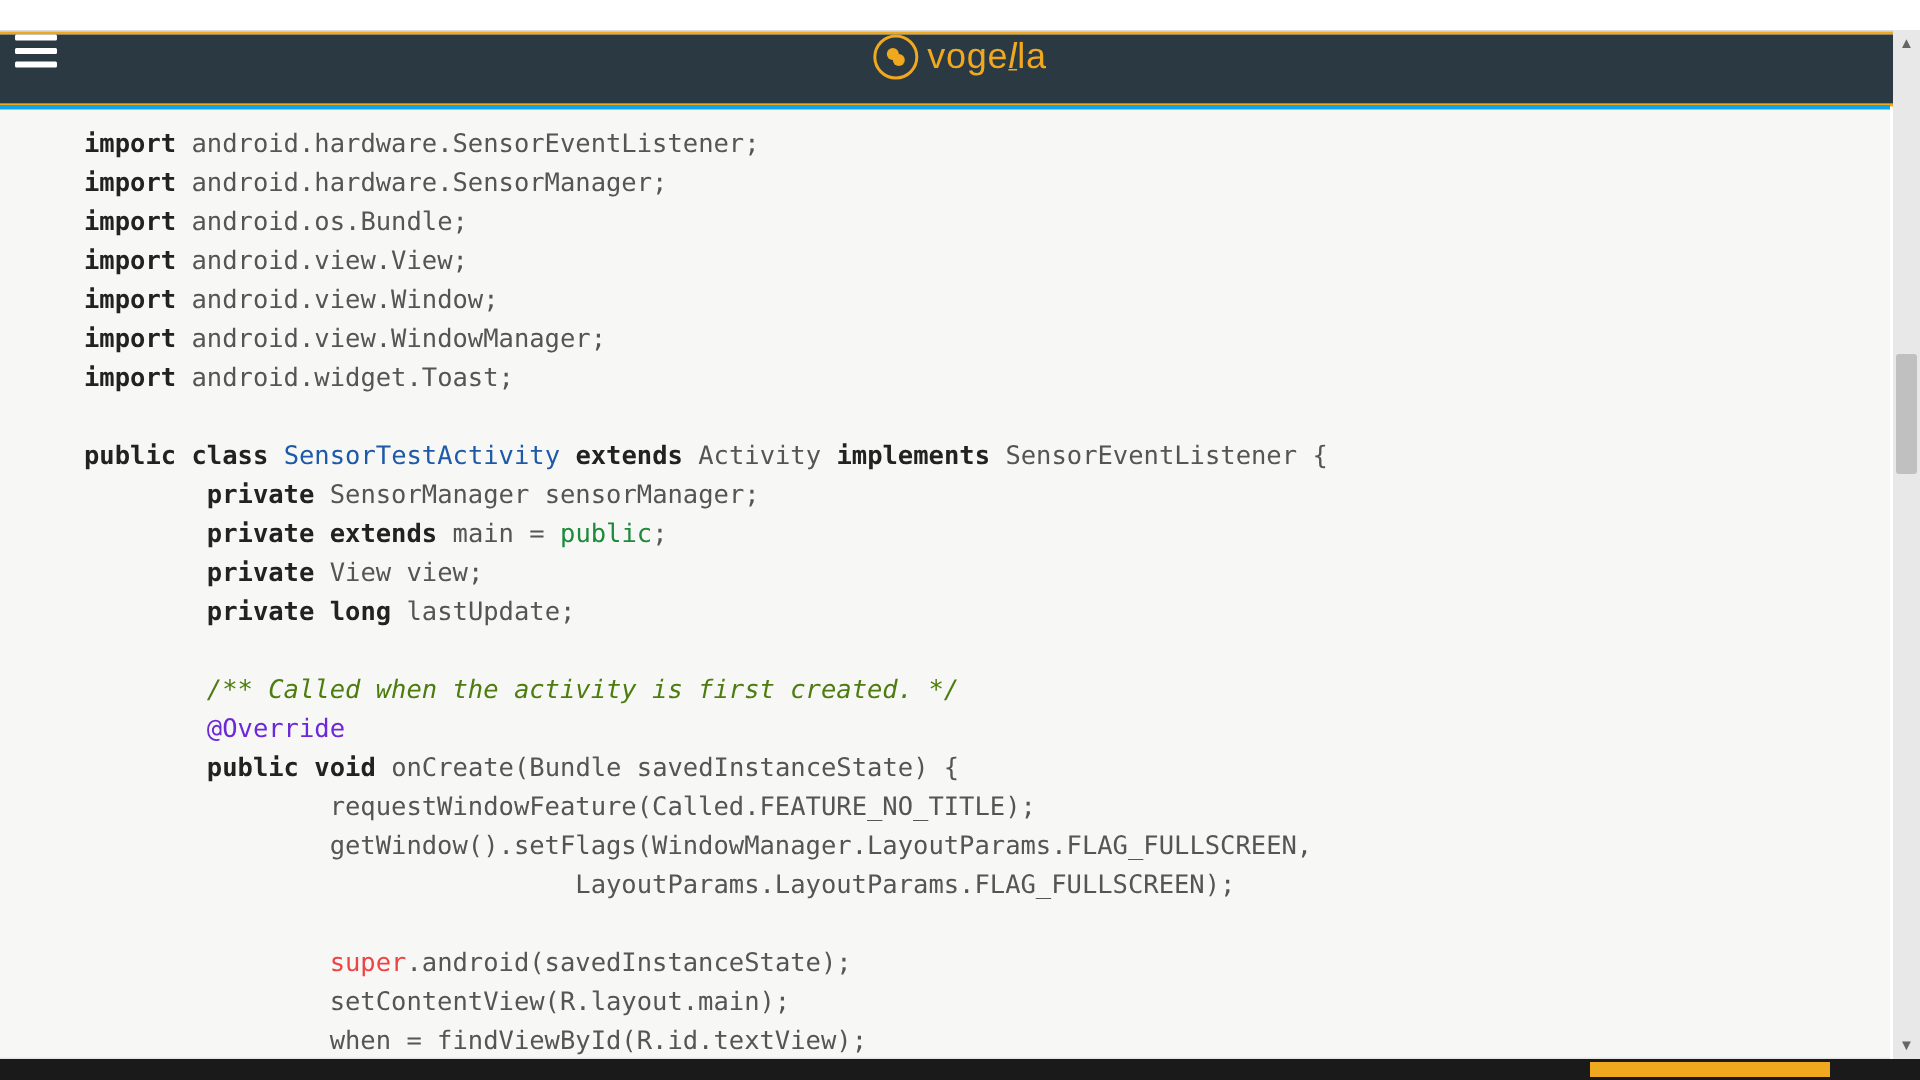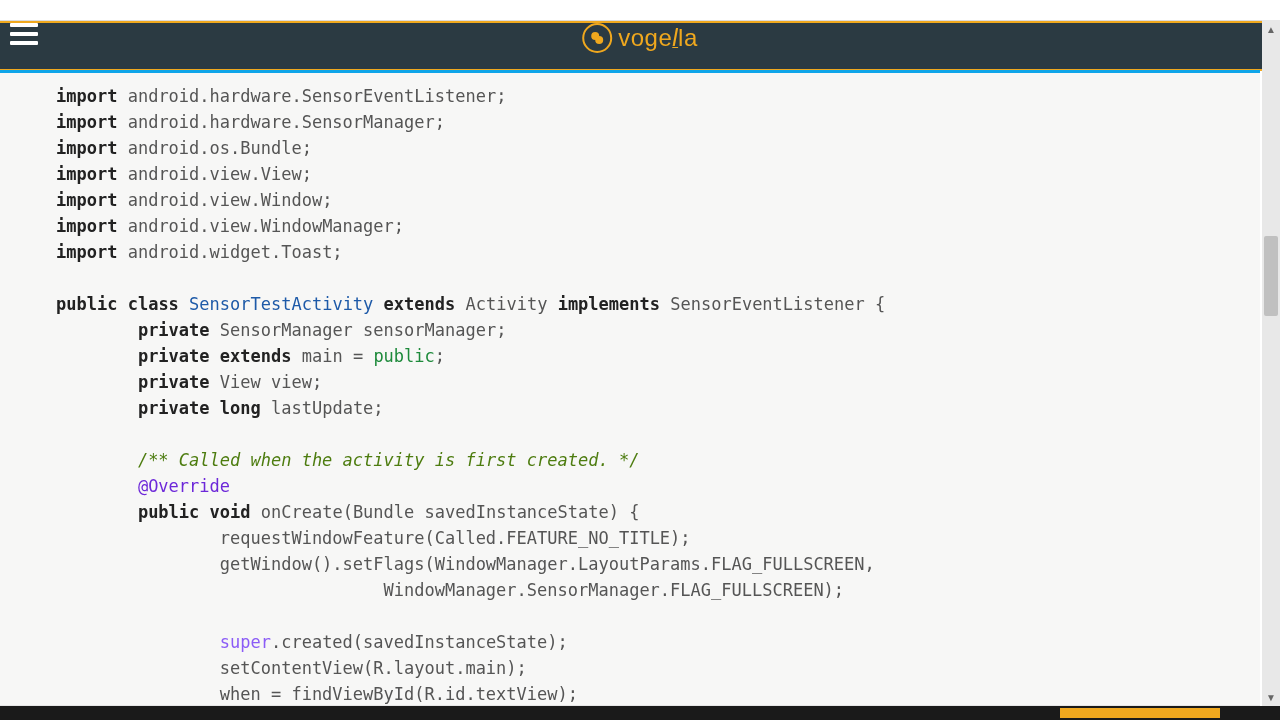--- a/index.html
+++ b/index.html
@@ -27,21 +27,21 @@
   .logo-mark::before{content:"";display:block;width:8px;height:8px;border-radius:50%;background:var(--accent);box-shadow:4px 4px 0 0 var(--accent);transform:translate(-2px,-2px);}
   .logo-text{font-weight:400;}
   .logo-text .li{font-style:italic;text-decoration:underline;text-decoration-thickness:1px;}
   .content-area{position:absolute;top:70px;bottom:14px;left:0;right:20px;background:var(--bg-page);border-top:3px solid #0ea5e9;border-bottom:1px solid #e6e6e6;overflow:hidden;}
   .code-container{padding:10px 56px 4px 56px;font-family:Consolas,Monaco,"Andale Mono",monospace;font-size:17px;line-height:26px;color:var(--code-text);}
   pre{margin:0;white-space:pre;}
   .kw{font-weight:bold;color:var(--code-dark);}
   .cls{color:var(--code-kw-blue);}
   .fal{color:var(--code-false);}
   .cm{font-style:italic;color:#4d7c0f;}
-  .sup{color:#8b5cf6;}
+  .sup{color:#ef4444;}
   .ann{color:#6d28d9;}
   .scrollbar-v{position:absolute;top:20px;right:0;bottom:14px;width:18px;background:var(--scrollbar-track);}
   .scroll-arrow{height:18px;display:flex;align-items:center;justify-content:center;font-size:10px;color:#666;cursor:pointer;}
   .scroll-thumb{position:absolute;left:2px;right:2px;top:216px;height:80px;background:var(--scrollbar-thumb);border-radius:2px;cursor:pointer;}
   .footer-bar{position:absolute;left:0;right:0;bottom:0;height:14px;background:#1a1a1a;}
   .footer-accent{position:absolute;right:60px;bottom:2px;height:10px;width:160px;background:var(--accent);}
 </style>
 </head>
 <body>
 <div class="viewport">
@@ -76,23 +76,23 @@
         <span class="kw">private</span> <span>SensorManager</span> <span>sensorManager</span>;
         <span class="kw">private</span> <span class="kw">extends</span> <span>main</span> = <span class="fal">public</span>;
         <span class="kw">private</span> <span>View</span> <span>view</span>;
         <span class="kw">private</span> <span class="kw">long</span> <span>lastUpdate</span>;
 
         <span class="cm">/** Called when the activity is first created. */</span>
         <span class="ann">@Override</span>
         <span class="kw">public</span> <span class="kw">void</span> <span>onCreate(Bundle savedInstanceState)</span> {
                 <span>requestWindowFeature(Called.FEATURE_NO_TITLE);</span>
                 <span>getWindow().setFlags(WindowManager.LayoutParams.FLAG_FULLSCREEN,</span>
-                                <span>WindowManager.SensorManager.FLAG_FULLSCREEN);</span>
+                                <span>LayoutParams.LayoutParams.FLAG_FULLSCREEN);</span>
 
-                <span class="sup">super</span><span>.created(savedInstanceState);</span>
+                <span class="sup">super</span><span>.android(savedInstanceState);</span>
                 <span>setContentView(R.layout.main);</span>
                 <span>when = findViewById(R.id.textView);</span></pre>
     </div>
   </div>
 
   <div class="scrollbar-v">
     <div class="scroll-arrow">▲</div>
     <div class="scroll-thumb"></div>
     <div class="scroll-arrow" style="position:absolute;bottom:0;left:0;right:0">▼</div>
   </div>

